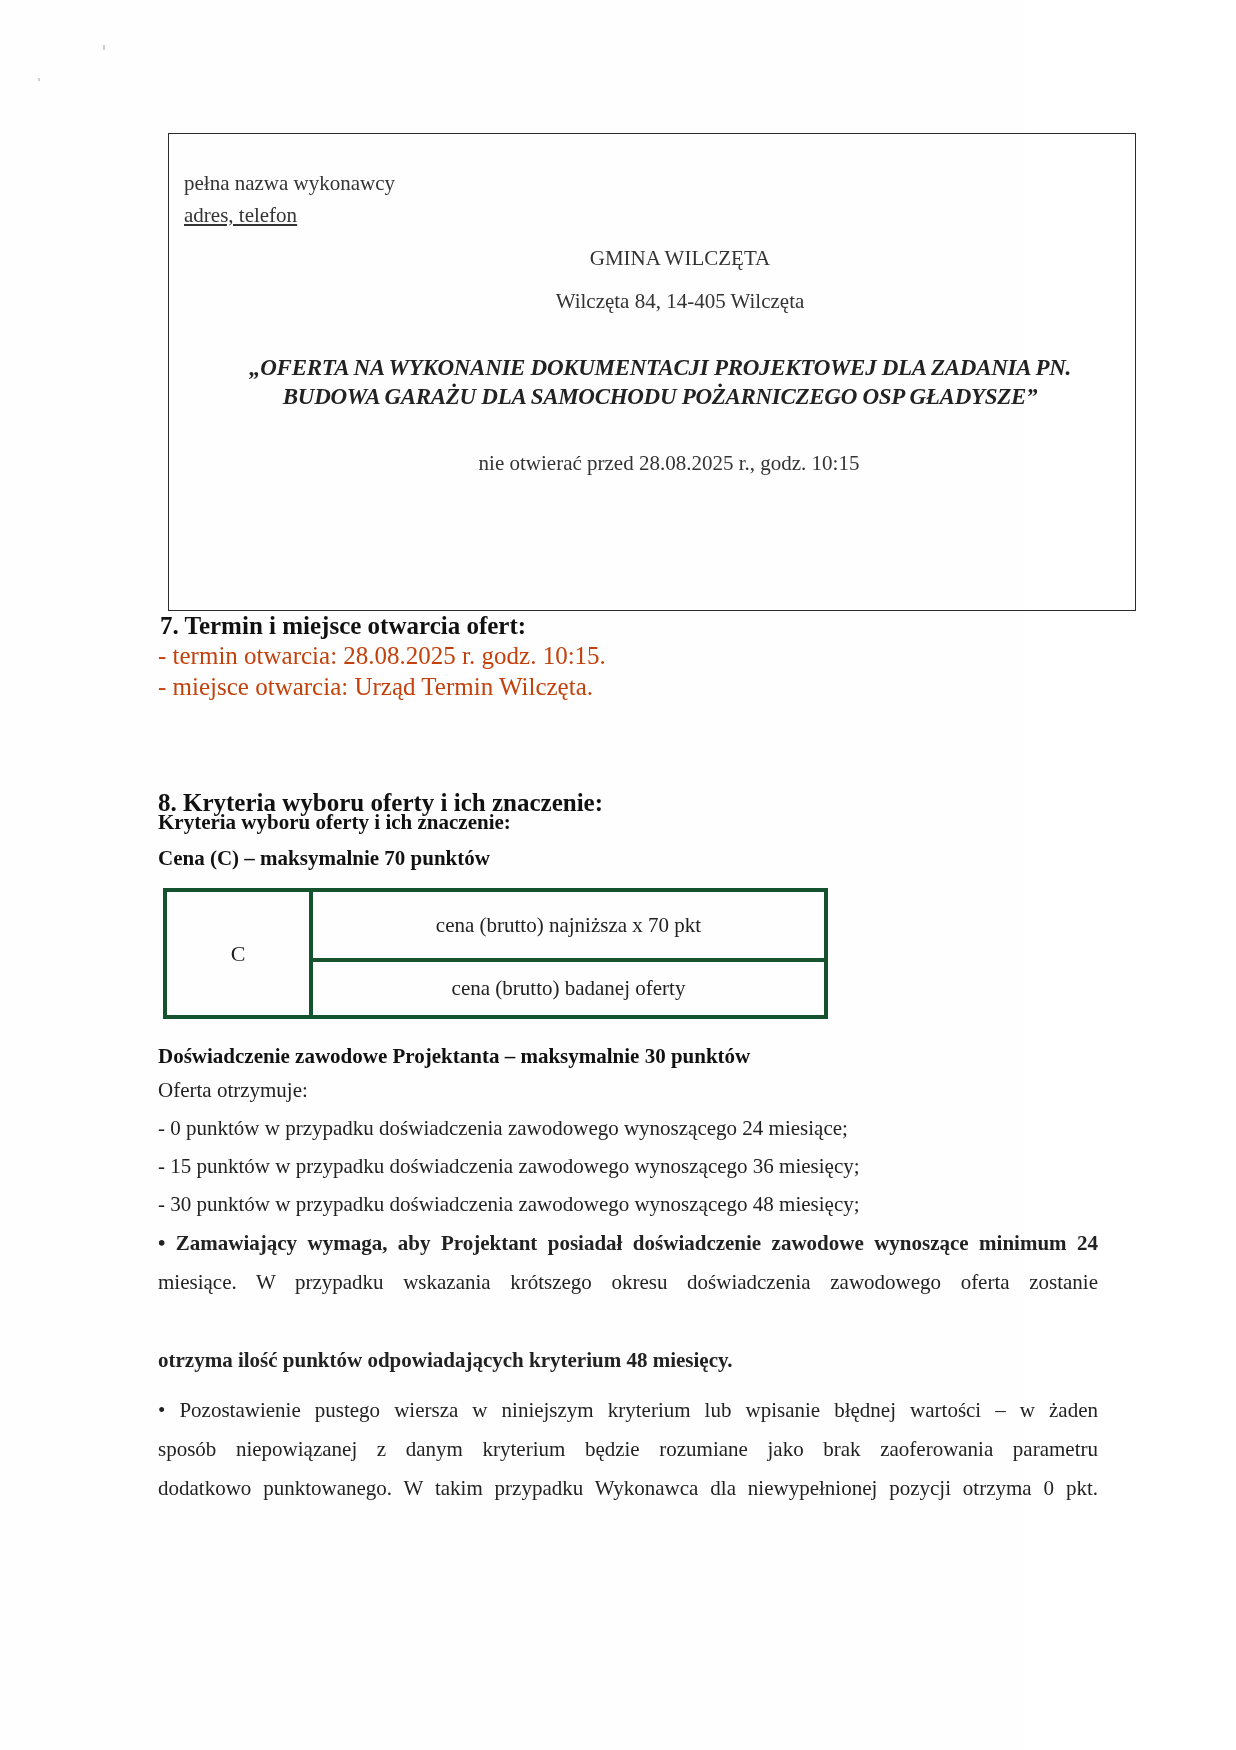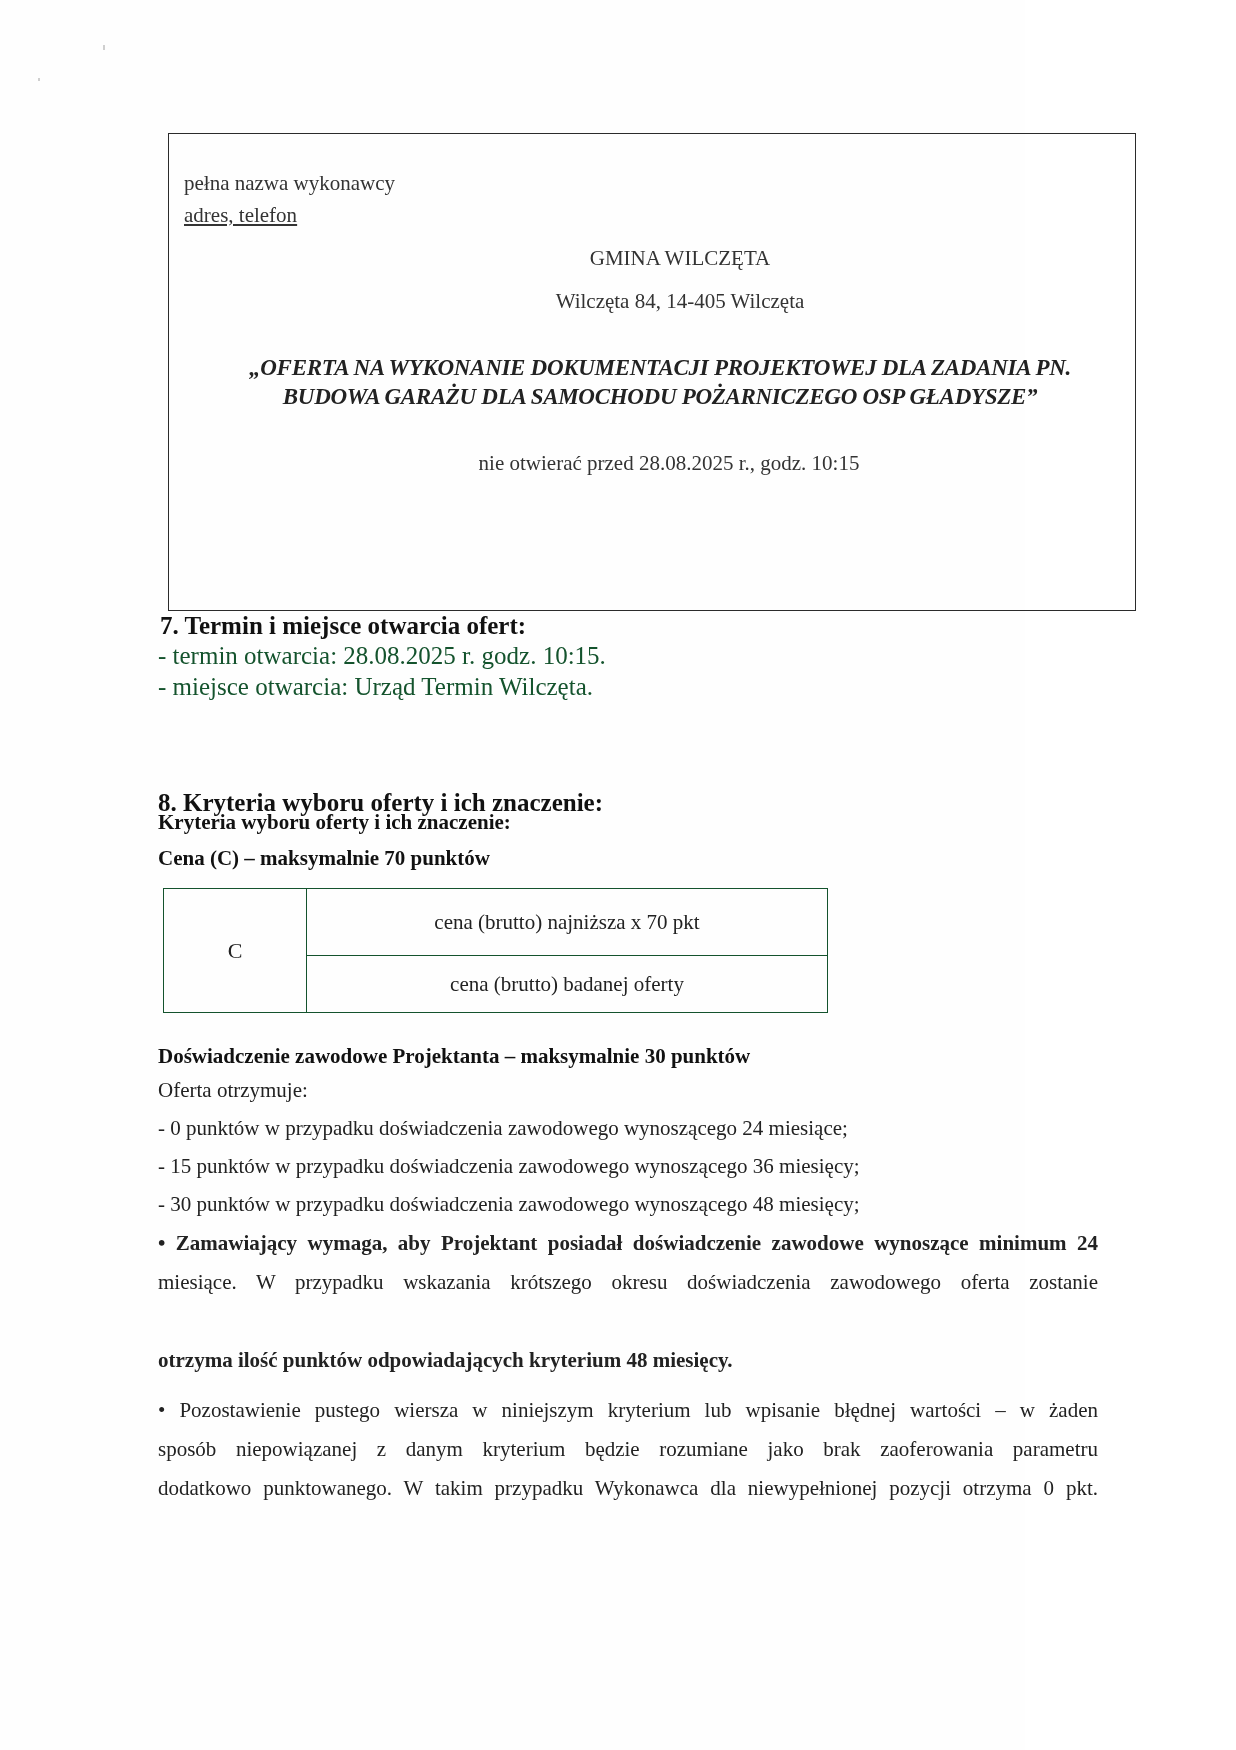--- a/index.html
+++ b/index.html
@@ -8,29 +8,29 @@
   .page { position:absolute; left:0; top:0; width:1025px; height:1750px; background:#fefefe; }
   .speck { position:absolute; width:2px; height:5px; background:#cfcfcf; }
   .box { position:absolute; left:168px; top:133px; width:968px; height:478px;
          border:1.5px solid #2b2b2b; box-sizing:border-box; }
   .abs { position:absolute; white-space:nowrap; }
   .small { font-size:21px; color:#333; }
   .u { text-decoration:underline; }
   .center { left:8px; width:100%; text-align:center; }
   .bi { font-weight:bold; font-style:italic; font-size:23px; color:#222; letter-spacing:-0.3px; }
   .h { font-weight:bold; font-size:25px; color:#111; }
-  .body25 { font-size:25px; color:#14532d; }
+  .body25 { font-size:25px; color:#c2410c; }
   .hb { font-weight:bold; font-size:21px; color:#111; }
   .t21 { font-size:21px; color:#222; }
   .just { position:absolute; left:158px; width:940px; font-size:21px; color:#222;
           text-align:justify; text-align-last:justify; white-space:nowrap; }
   .just.last { text-align-last:left; }
   table.formula { position:absolute; left:163px; top:888px; width:665px; height:115px;
                   border-collapse:collapse; font-size:21px; color:#222; }
-  table.formula td { border:1px solid #14532d; text-align:center; }
+  table.formula td { border:4px solid #14532d; text-align:center; }
   table.formula td.c { width:140px; font-size:22px; }
   table.formula tr { height:57px; }
 </style>
 </head>
 <body>
 
 <div class="page">
 
   <div class="speck" style="left:103px;top:45px;"></div>
   <div class="speck" style="left:38px;top:78px;height:3px;"></div>

